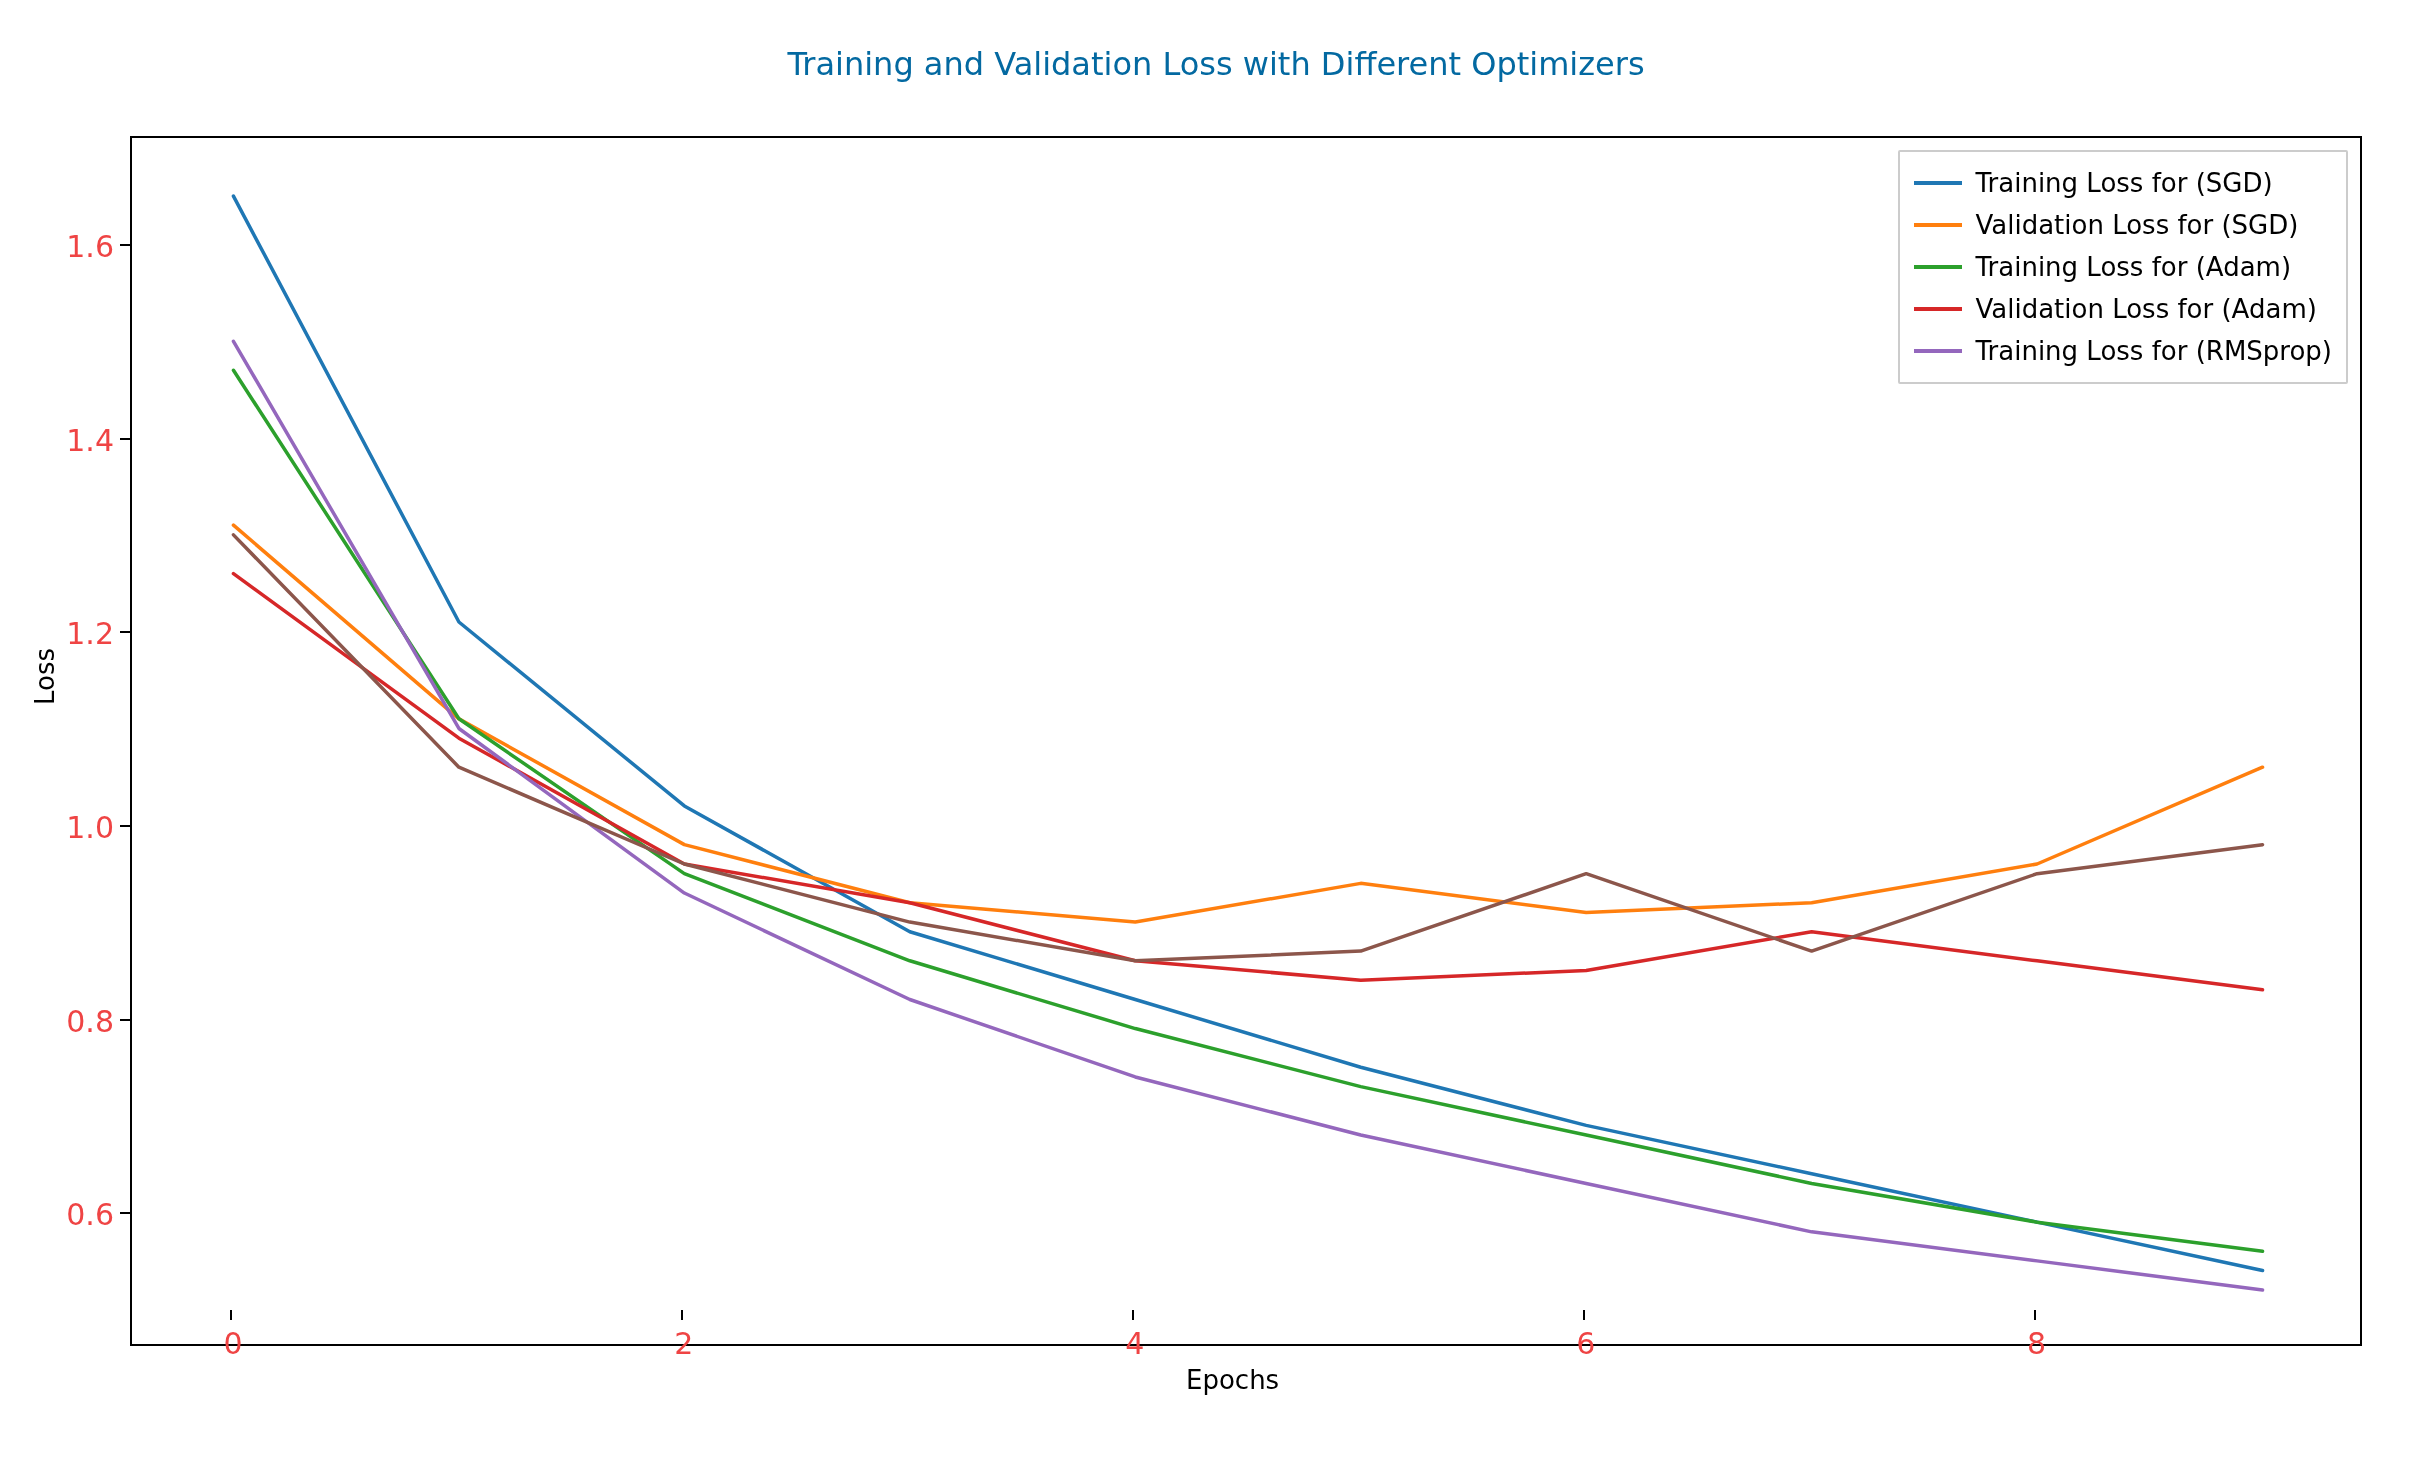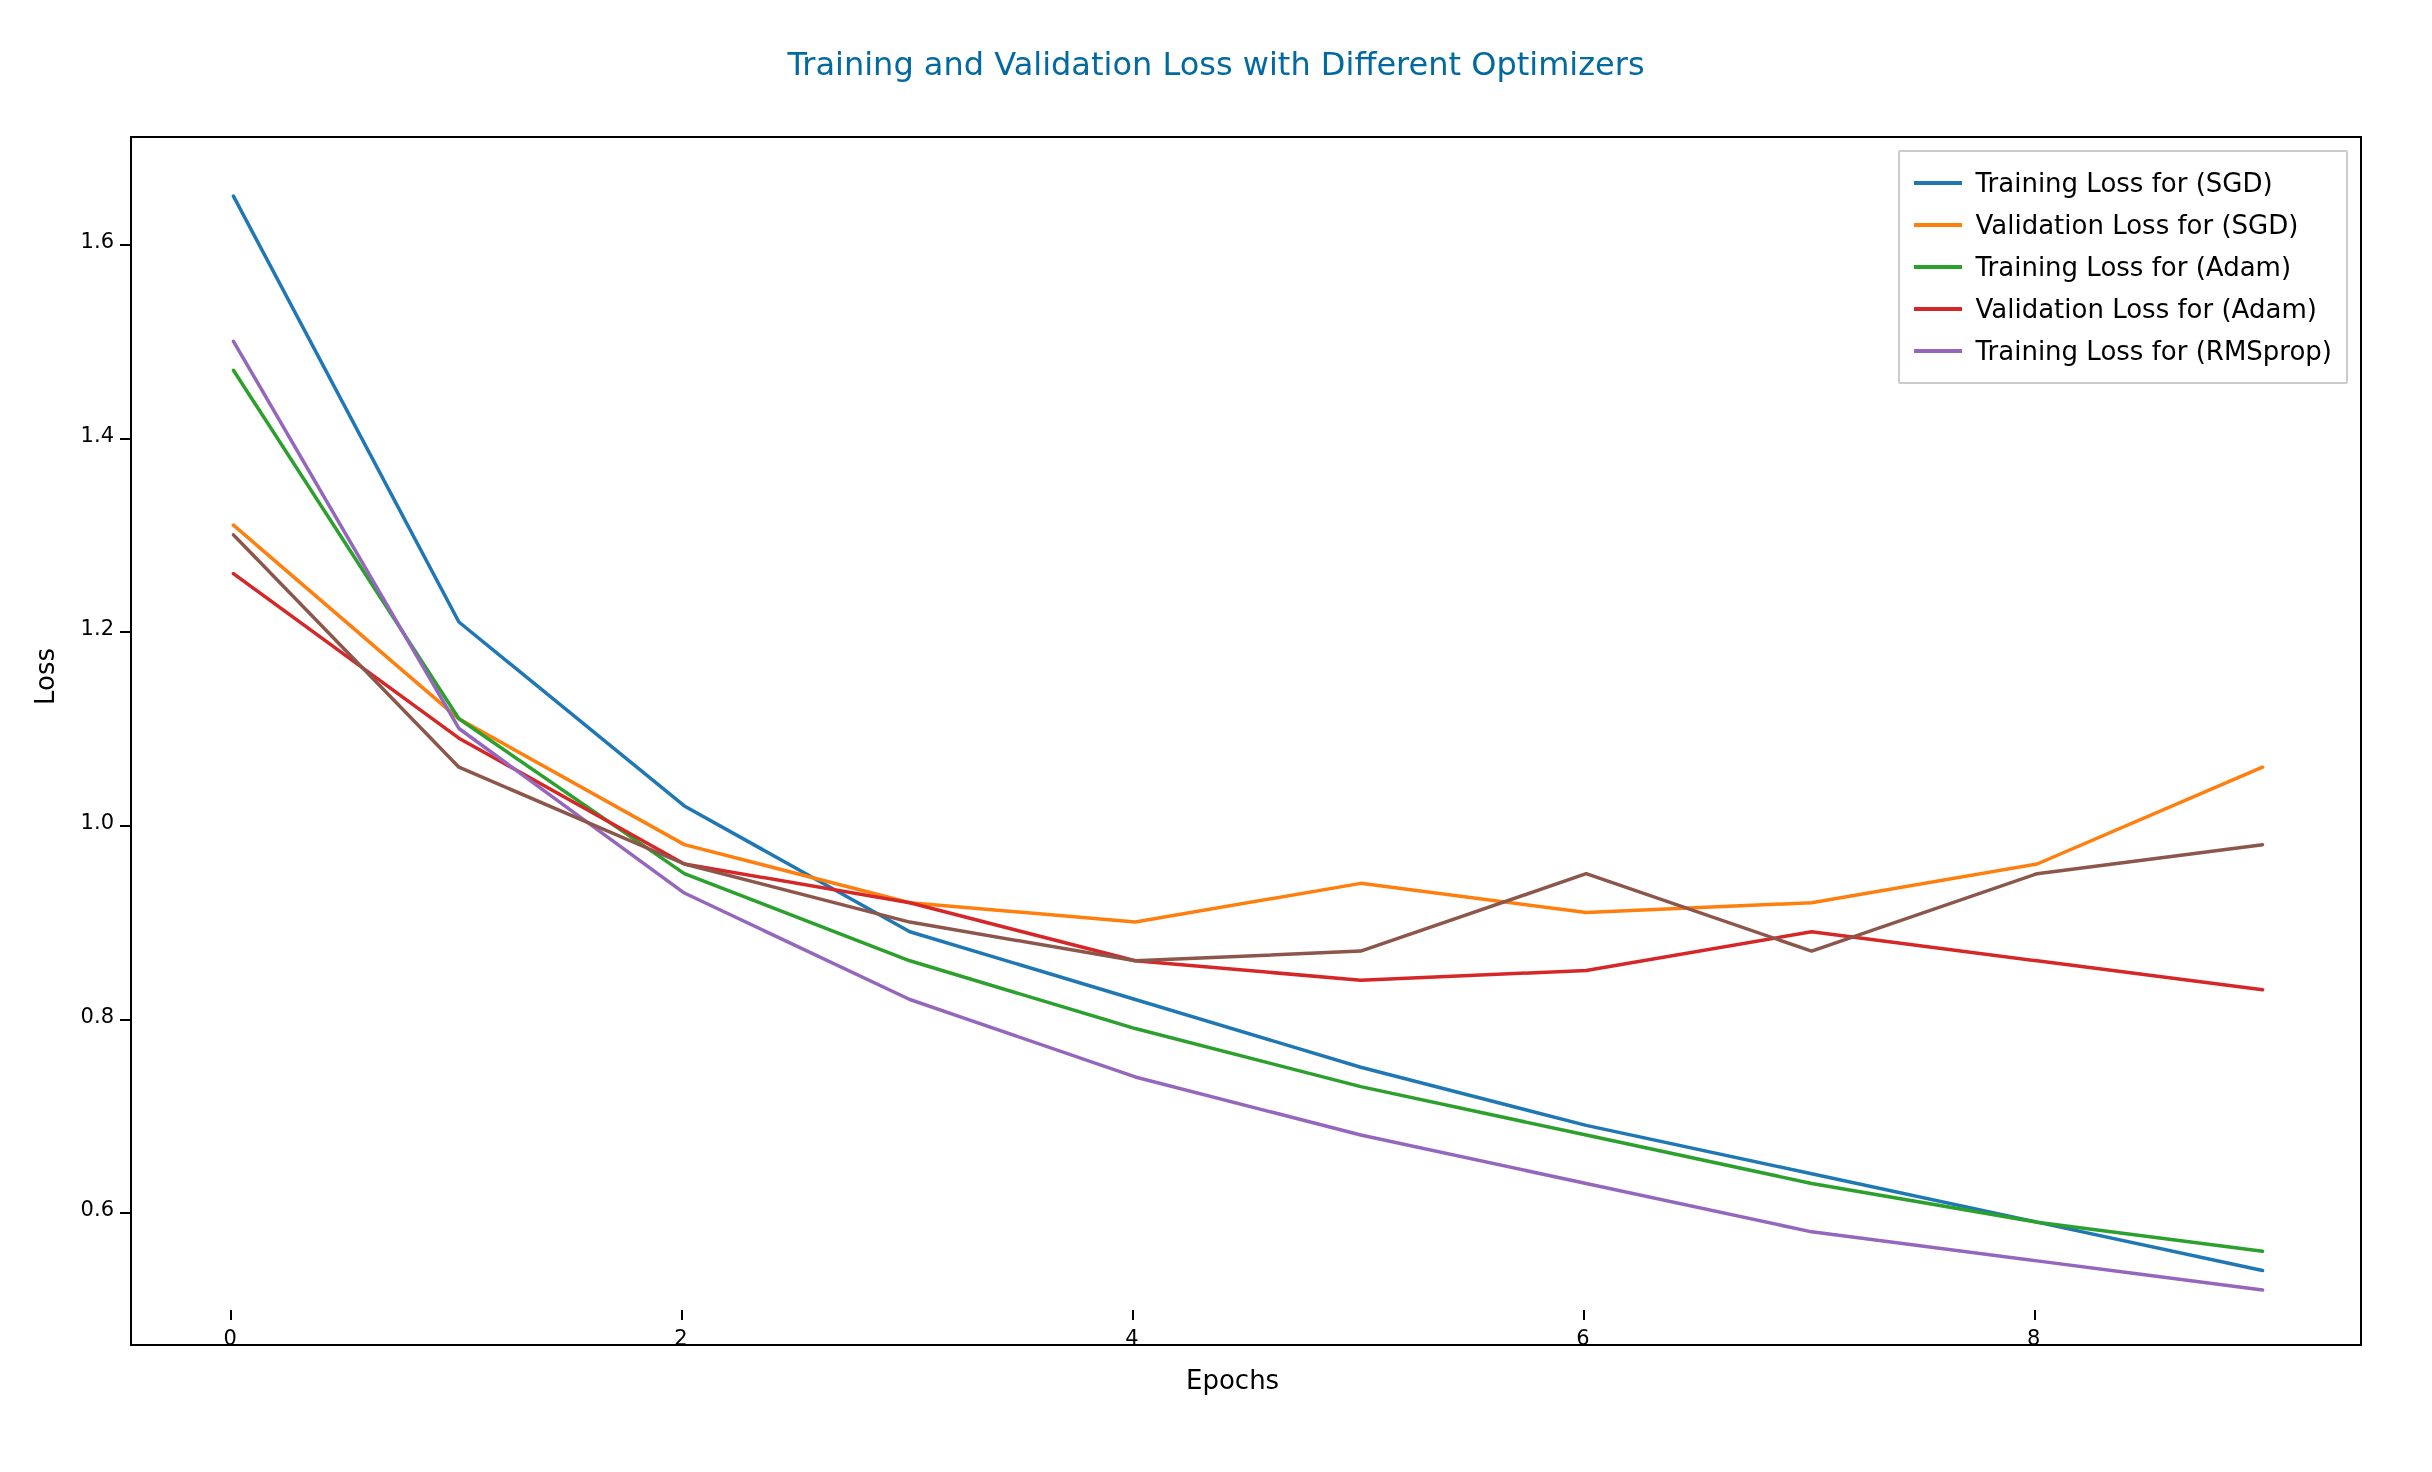--- a/index.html
+++ b/index.html
@@ -31,22 +31,22 @@
     font-size: 32px;
     color: #0369a1;
   }
   .axis-label {
     position: absolute;
     font-size: 26px;
     color: #000000;
   }
   .tick-label {
     position: absolute;
-    font-size: 21px;
-    color: #000000;
+    font-size: 30px;
+    color: #ef4444;
   }
   .tick-mark-x {
     position: absolute;
     width: 2px;
     height: 10px;
     background: #000000;
   }
   .tick-mark-y {
     position: absolute;
     width: 10px;

